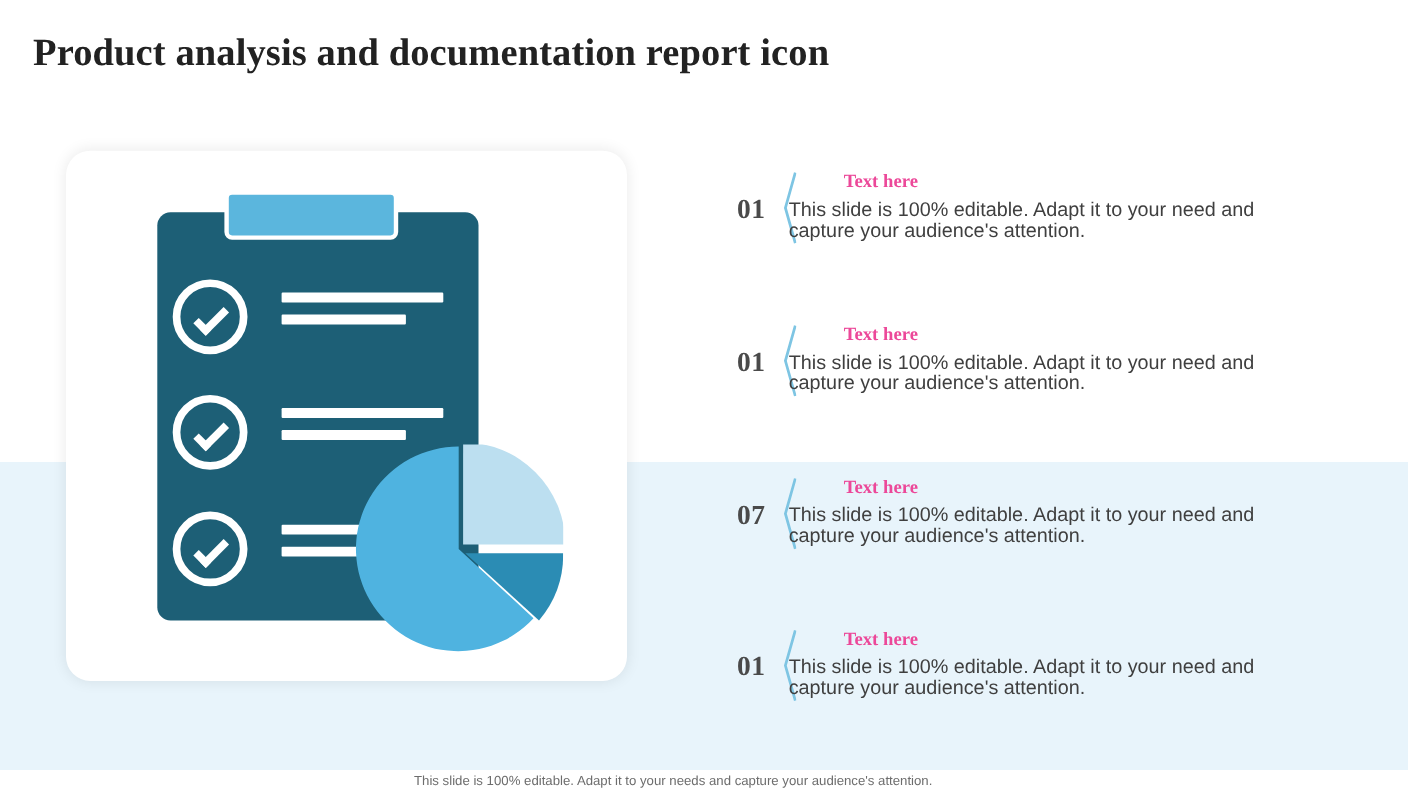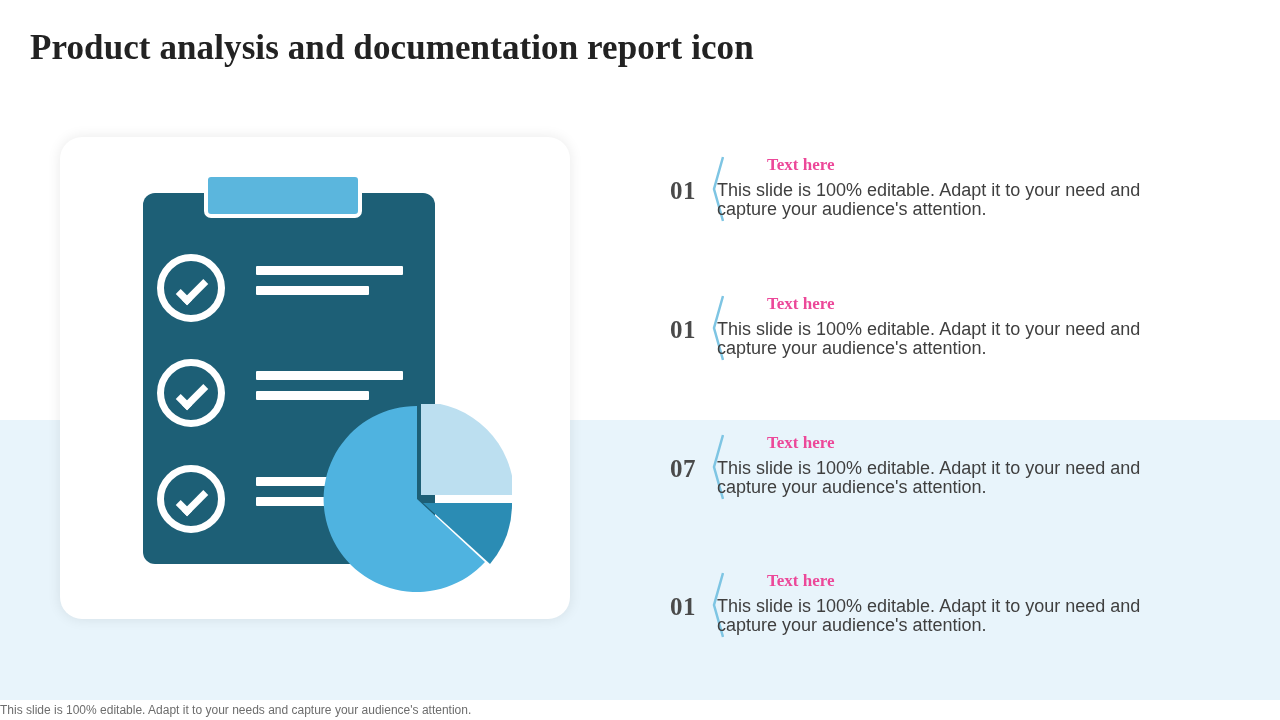--- a/index.html
+++ b/index.html
@@ -146,21 +146,21 @@
     font-family: "Liberation Sans", sans-serif;
     font-size: 18px;
     line-height: 18.5px;
     color: #3f3f3f;
   }
   .footer {
     position: absolute;
     left: 0;
     top: 703px;
     width: 1224px;
-    text-align: left;
+    text-align: center;
     font-family: "Liberation Sans", sans-serif;
     font-size: 12px;
     color: #6d6d6d;
   }
 </style>
 </head>
 <body>
 
 <div class="slide">
 

